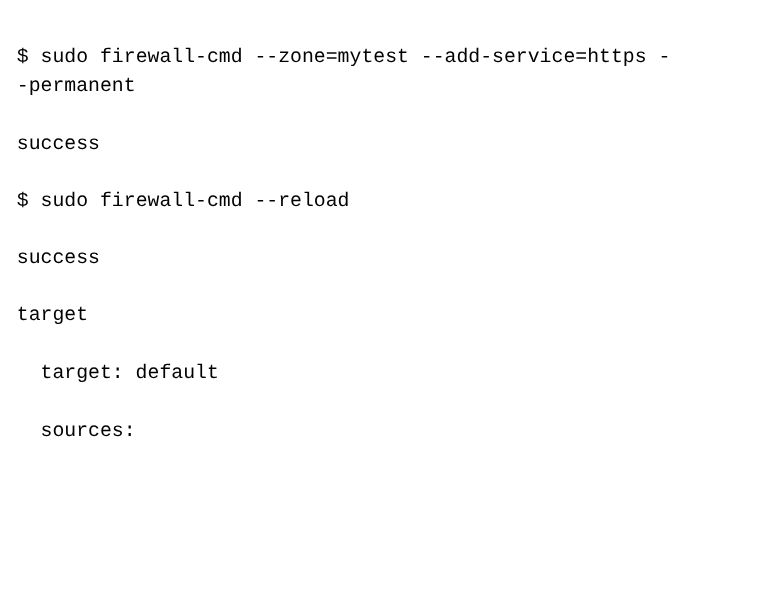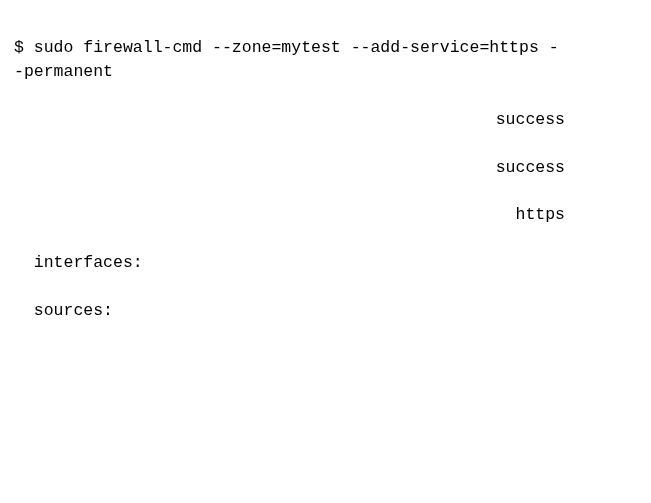--- a/index.html
+++ b/index.html
@@ -12,33 +12,34 @@
     width: 579px;
     height: 503px;
     padding: 12px 14px;
     font-family: "Courier New", Courier, monospace;
     font-size: 16.5px;
     line-height: 1.45;
     color: #000000;
     white-space: pre-wrap;
     word-break: break-all;
   }
-  .line { display: block; text-align: right; }
+  .line { display: block; }
   .prompt-line { display: block; }
   .indent { padding-left: 2ch; display: block; }
 </style>
 </head>
 <body>
 
 <div class="terminal">
 <span class="prompt-line"><span>$</span> <span>sudo firewall-cmd --zone=mytest --add-service=https --permanent</span></span>
 <span class="line">success</span>
+<span class="prompt-line"><span>$</span> <span>sudo firewall-cmd --reload</span></span>
 <span class="line">success</span>
-<span class="line">https</span>
-<span class="indent">interfaces:</span>
+<span class="line">target</span>
+<span class="indent">target: default</span>
 <span class="indent">sources:</span>
 
 
 
 
 
 
 
 
 

